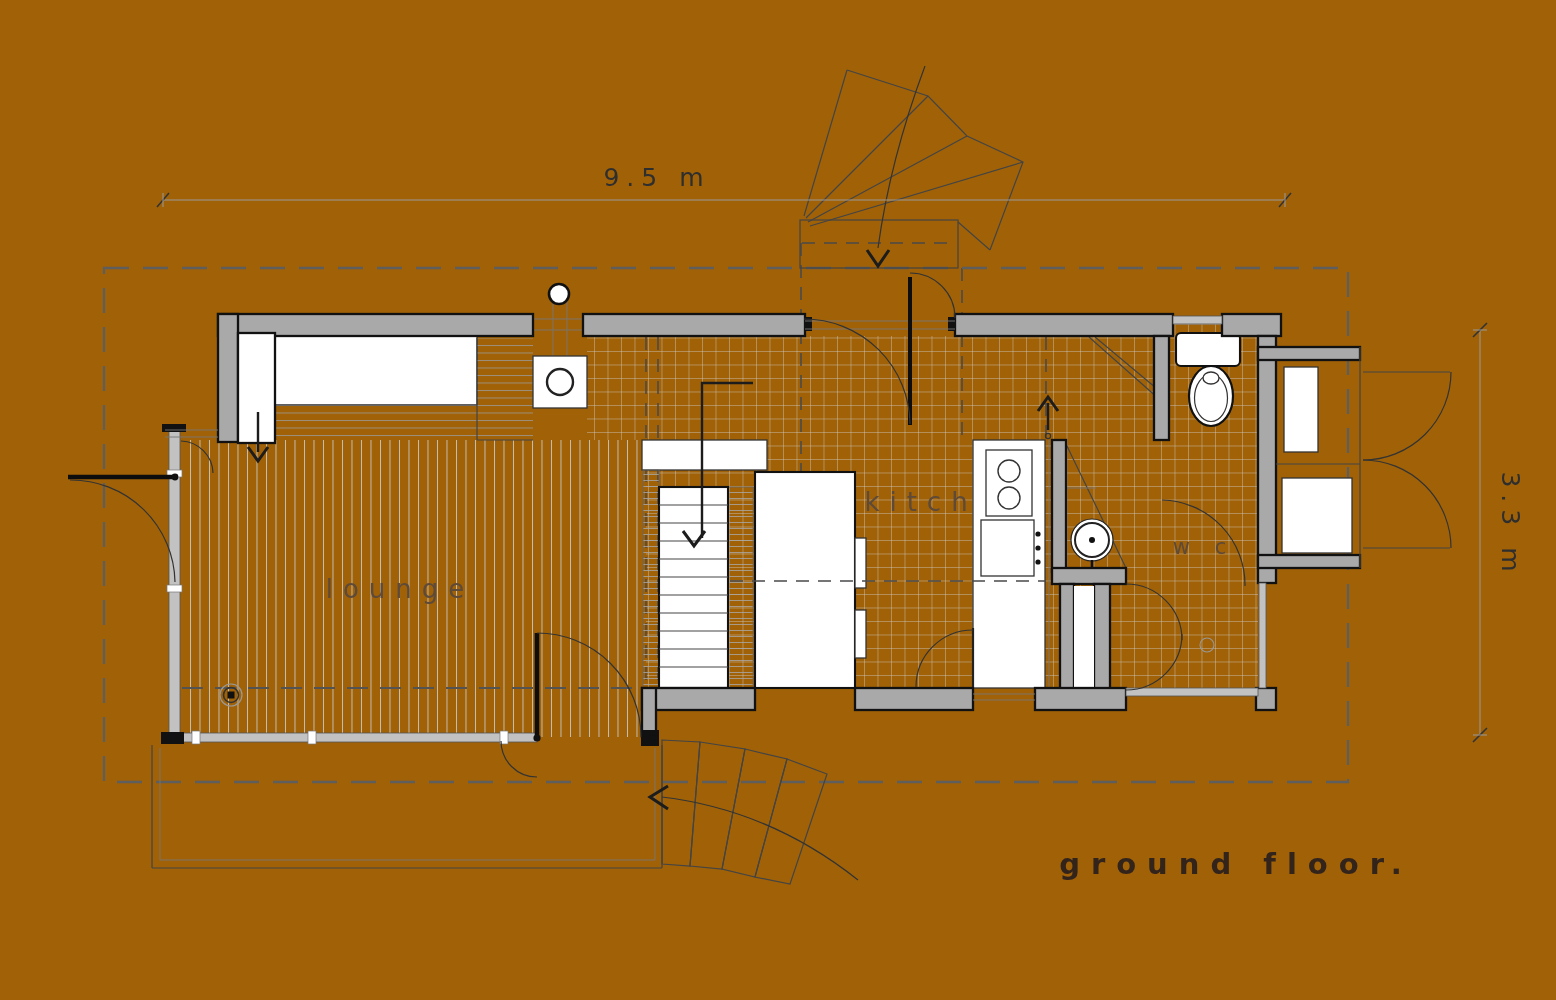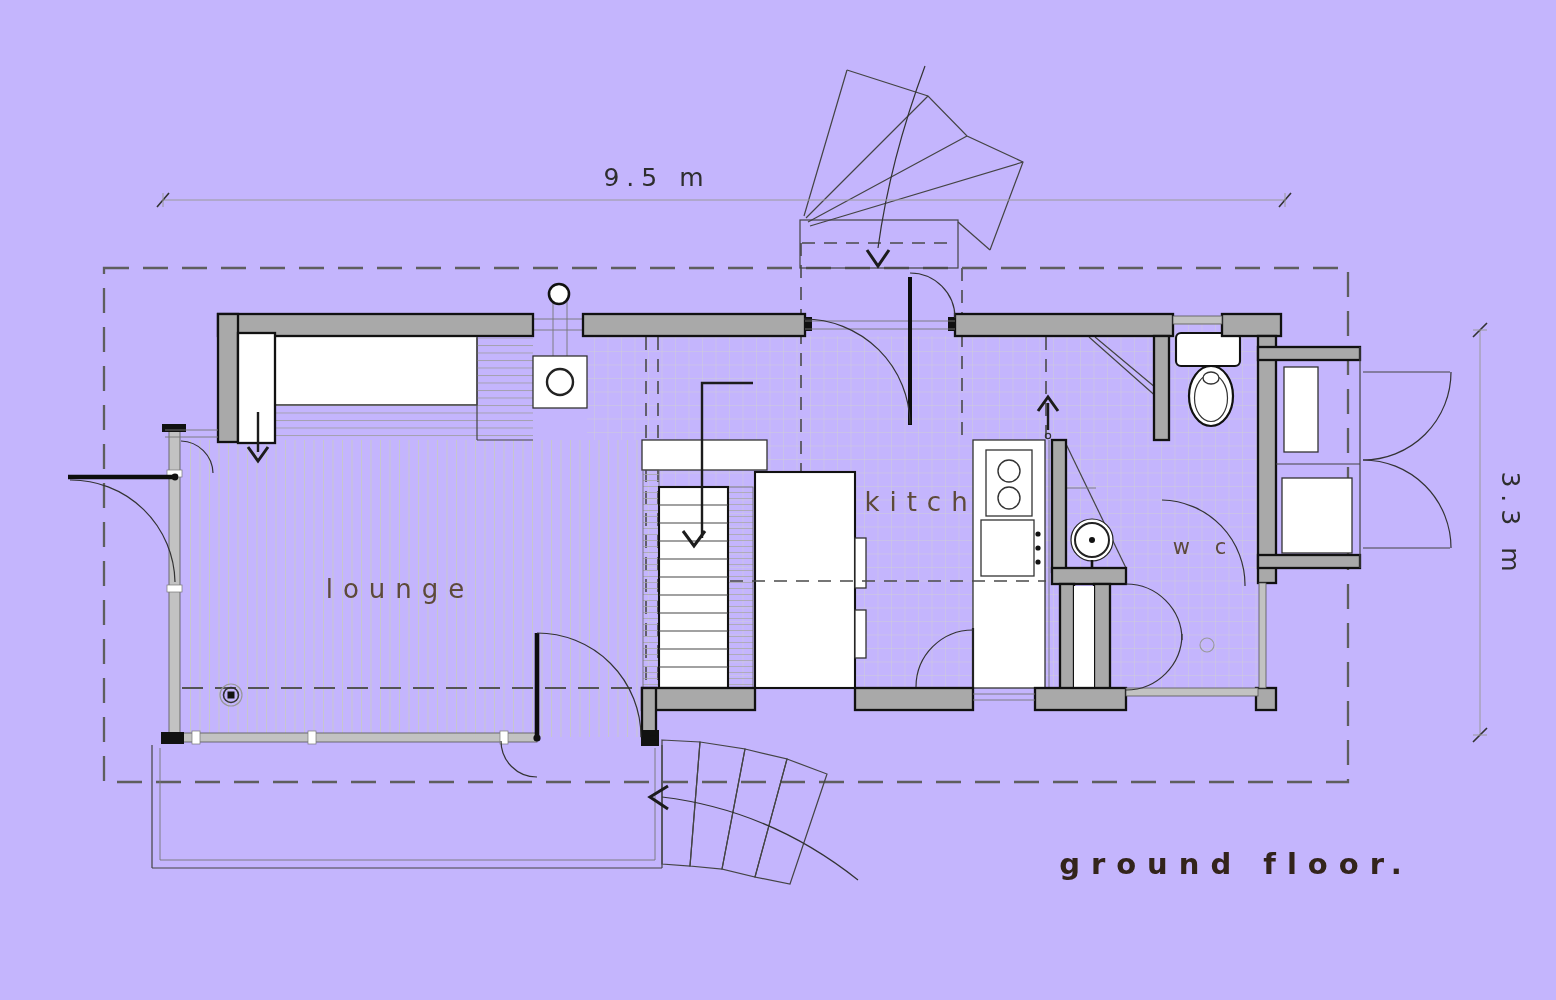--- a/index.html
+++ b/index.html
@@ -1,21 +1,21 @@
 <!DOCTYPE html>
 <html style="--wall-fill: #a9a9a9; --wall-stroke: #111111; --glass-fill: #c2c2c2; --label-brown: #5d4a39; --title-brown: #33241b; --plank-line: #c8c8c8; --tile-line: #d2d2d2; --dash-gray: #5e5e5e; --line-dark: #1c1c1c;"><head>
 <meta charset="utf-8">
 <style>
   :root{
     --wall-fill:#a9a9a9; --wall-stroke:#111111; --glass-fill:#c2c2c2;
     --label-brown:#5d4a39; --title-brown:#33241b; --plank-line:#c8c8c8;
     --tile-line:#d2d2d2; --dash-gray:#5e5e5e; --line-dark:#1c1c1c;
   }
   html,body{margin:0;padding:0;background:#fff;}
-  .page{width:1556px;height:1000px;position:relative;background:#c4b5fd;overflow:hidden;}
+  .page{width:1556px;height:1000px;position:relative;background:#a16207;overflow:hidden;}
   svg{display:block;}
   text{font-family:"DejaVu Sans","Liberation Sans",sans-serif;}
   .wall{fill:var(--wall-fill);stroke:var(--wall-stroke);stroke-width:2.3;}
   .wallw{fill:#ffffff;stroke:var(--wall-stroke);stroke-width:2.3;}
   .jamb{fill:#111;stroke:none;}
   .glass{fill:var(--glass-fill);stroke:#555;stroke-width:0.8;}
   .cap{fill:#111;stroke:none;}
   .fx{fill:#fff;stroke:#333;stroke-width:1.3;}
   .fx2{fill:#fff;stroke:#111;stroke-width:2.1;}
   .thin{fill:none;stroke:#444;stroke-width:1.2;}

